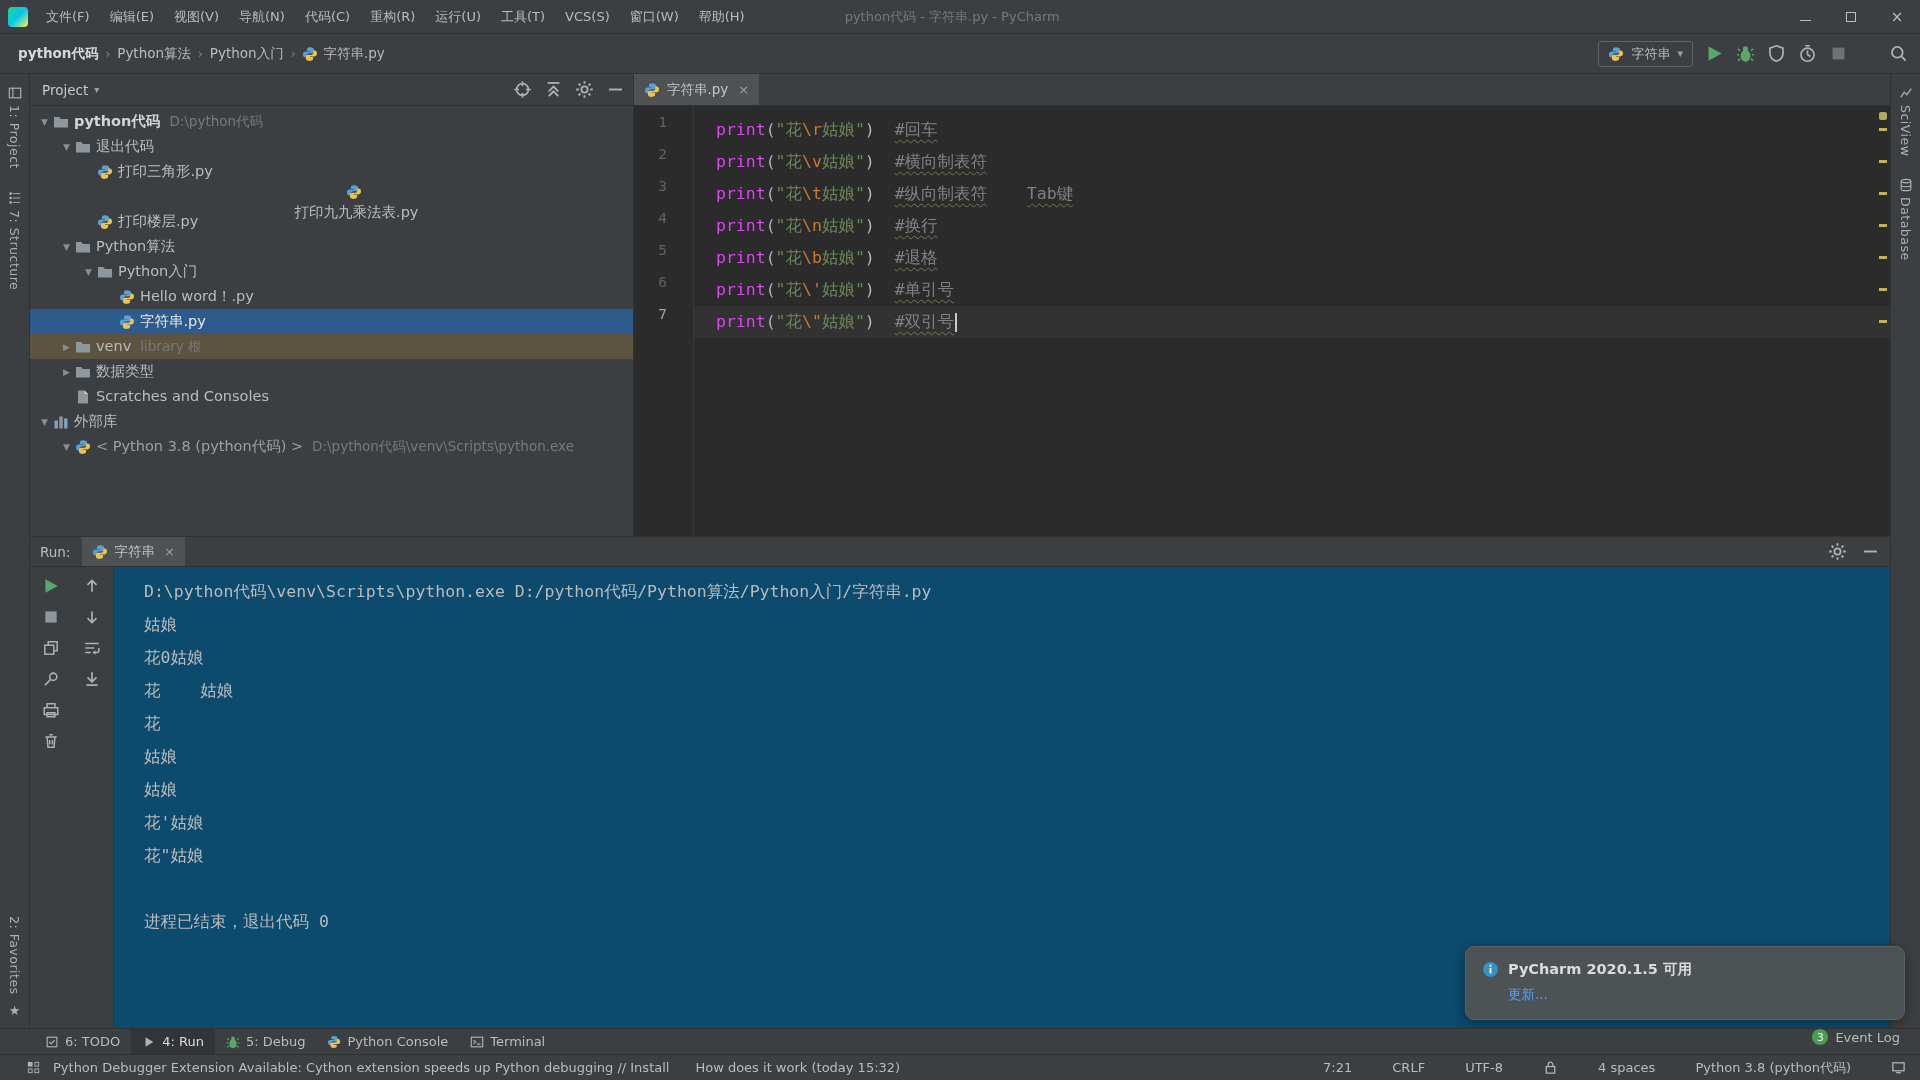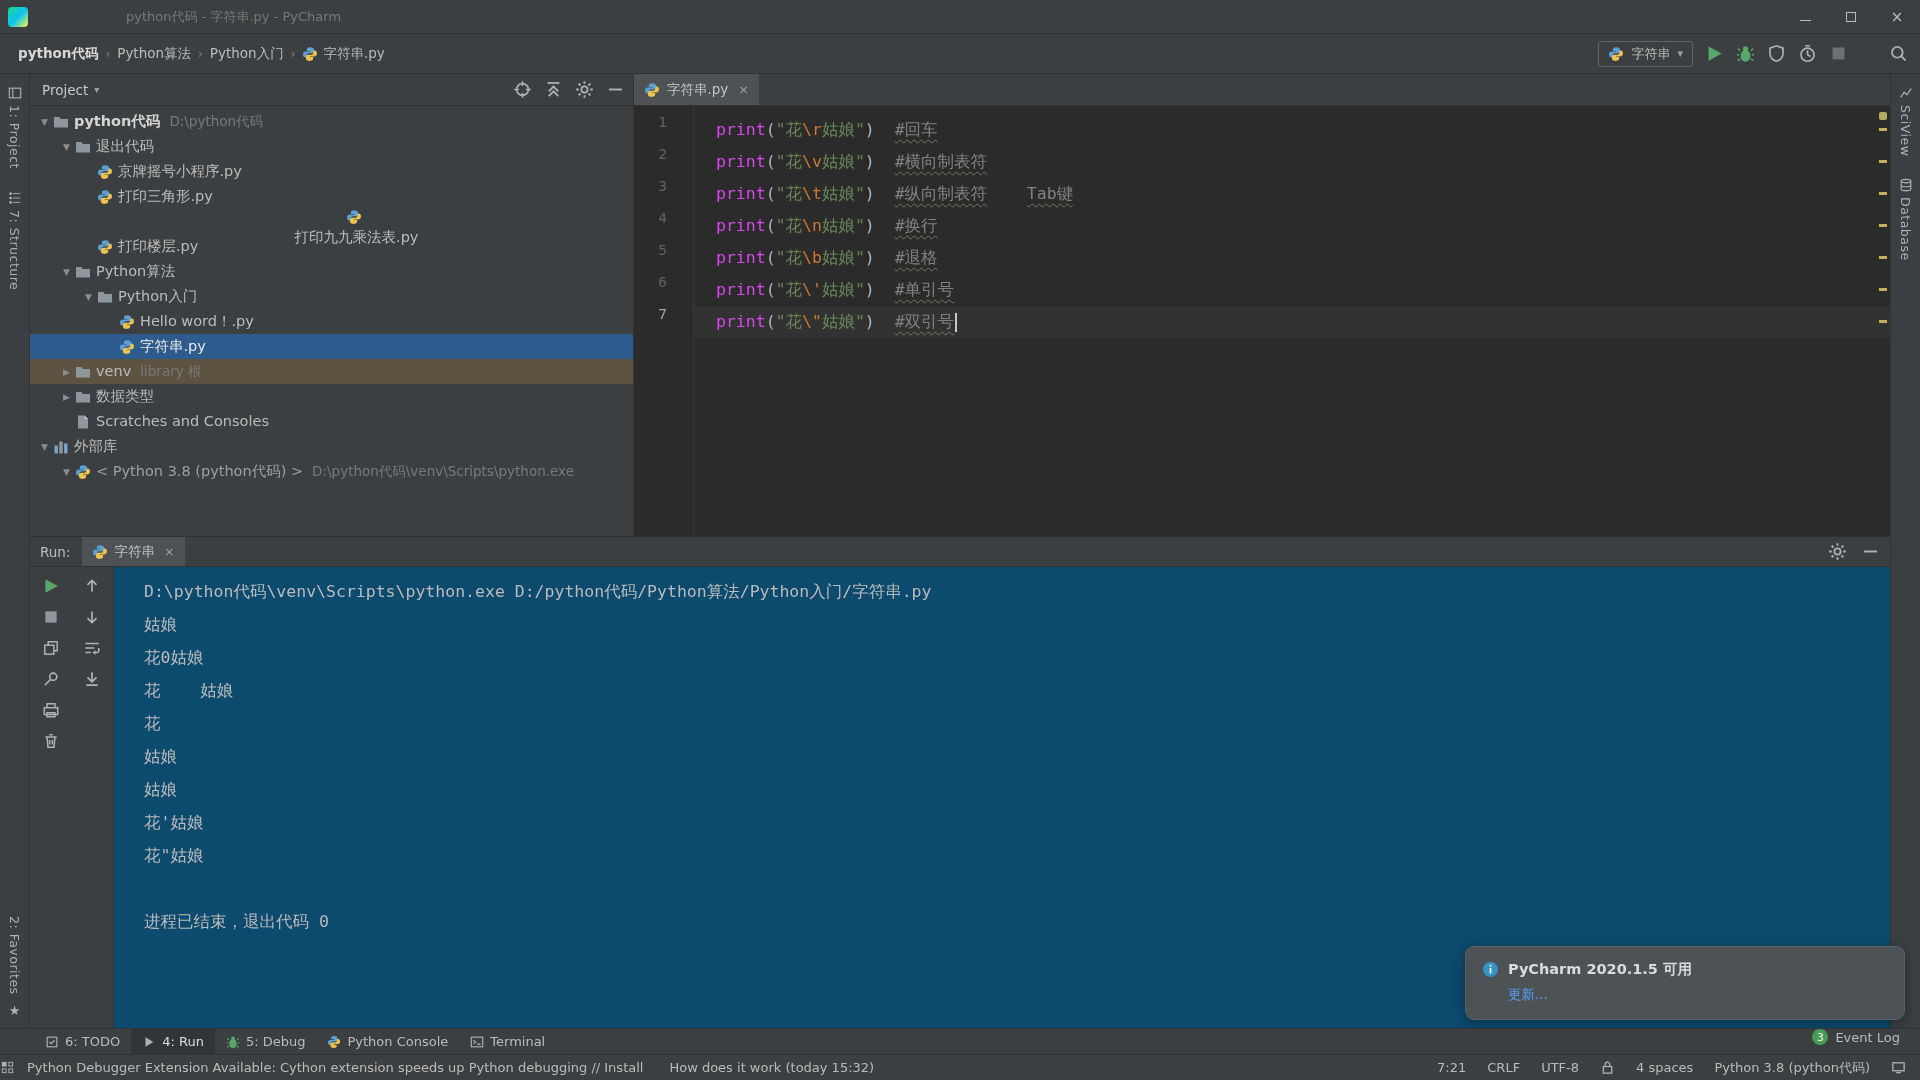--- a/index.html
+++ b/index.html
@@ -103,32 +103,45 @@
 
   
   .bbar{position:absolute;left:0;right:0;bottom:26px;height:26px;background:#3c3f41;border-top:1px solid #323232;display:flex;align-items:flex-start;padding-left:34px;font-size:13px}
   .bb-item{display:flex;align-items:center;gap:6px;height:100%;padding:0 11px;color:#bbbbbb}
   .bb-sel{background:#313537;color:#dcdcdc}
   .bb-icon{width:14px;height:14px;display:inline-block}
   .bb-right{margin-left:auto;display:flex;align-items:center;gap:7px;margin-right:20px}
   .badge{width:16px;height:16px;border-radius:50%;background:#499c54;color:#fff;font-size:10.5px;display:flex;align-items:center;justify-content:center}
 
   
-  .statusbar{position:absolute;left:0;right:0;bottom:0;height:26px;background:#3c3f41;border-top:1px solid #323232;display:flex;align-items:center;padding:0 14px 0 0;font-size:13px;color:#bbbbbb}
+  .statusbar{position:absolute;left:0;right:0;bottom:0;height:26px;background:#3c3f41;border-top:1px solid #323232;display:flex;align-items:center;padding:0 14px 0 26px;font-size:13px;color:#bbbbbb}
   .sb-ic{width:15px;height:15px;display:inline-block;margin-right:12px}
   .sb-msg{color:#bbbbbb;white-space:nowrap}
   .sb-hint{color:#bbbbbb;margin-left:26px;white-space:nowrap}
-  .sb-right{margin-left:auto;display:flex;align-items:center;gap:21px;white-space:nowrap}
+  .sb-right{margin-left:auto;display:flex;align-items:center;gap:40px;white-space:nowrap}
   .sb-item{color:#bbbbbb}
 </style>
 </head>
 <body>
 
 <div class="titlebar">
   <div class="logo"></div>
+  <div class="menubar">
+      <span class="menu-item">文件(F)</span>
+      <span class="menu-item">编辑(E)</span>
+      <span class="menu-item">视图(V)</span>
+      <span class="menu-item">导航(N)</span>
+      <span class="menu-item">代码(C)</span>
+      <span class="menu-item">重构(R)</span>
+      <span class="menu-item">运行(U)</span>
+      <span class="menu-item">工具(T)</span>
+      <span class="menu-item">VCS(S)</span>
+      <span class="menu-item">窗口(W)</span>
+      <span class="menu-item">帮助(H)</span>
+    </div>
   <div class="tb-title">python代码 - 字符串.py - PyCharm</div>
   <div class="win-controls">
     <span class="wc">
         <span class="wc-min"></span>
       </span>
     <span class="wc">
         <span class="wc-max"></span>
       </span>
     <span class="wc">×</span>
   </div>
@@ -302,30 +315,20 @@
         <span class="textra">D:\python代码</span>
       </div>
       <div class="tree-row" style="padding-left: 28px;">
         <span class="arrow">▼</span>
         <span class="ticon">
           <svg viewBox="0 0 16 16">
             <path fill="#8e979e" d="M1 3h5.3l1.5 2H15v8.5H1z"></path>
           </svg>
         </span>
         <span class="tlabel">退出代码</span>
-      </div>
-      <div class="tree-row" style="padding-left: 50px;">
-        <span class="arrow"></span>
-        <span class="ticon">
-          <svg viewBox="0 0 16 16">
-            <path fill="#5c9fd3" d="M7.9 1.2c-2.6 0-3 1.1-3 2.2v1.5h3.2v.7H3.4C2.1 5.6 1 6.6 1 8.4s.9 3 2.2 3h1.5V9.6c0-1.4 1.1-2.3 2.4-2.3h3.1c1.1 0 1.8-.9 1.8-2V3.4c0-1.1-.9-2.2-4.1-2.2z"></path>
-            <path fill="#ecc350" d="M8.1 14.8c2.6 0 3-1.1 3-2.2v-1.5H7.9v-.7h4.7c1.3 0 2.4-1 2.4-2.8s-.9-3-2.2-3h-1.5v1.8c0 1.4-1.1 2.3-2.4 2.3H5.8c-1.1 0-1.8.9-1.8 2v2c0 1.1.9 2.2 4.1 2.2z"></path>
-          </svg>
-        </span>
-        <span class="tlabel">京牌摇号小程序.py</span>
       </div>
       <div class="tree-row" style="padding-left: 50px;">
         <span class="arrow"></span>
         <span class="ticon">
           <svg viewBox="0 0 16 16">
             <path fill="#5c9fd3" d="M7.9 1.2c-2.6 0-3 1.1-3 2.2v1.5h3.2v.7H3.4C2.1 5.6 1 6.6 1 8.4s.9 3 2.2 3h1.5V9.6c0-1.4 1.1-2.3 2.4-2.3h3.1c1.1 0 1.8-.9 1.8-2V3.4c0-1.1-.9-2.2-4.1-2.2z"></path>
             <path fill="#ecc350" d="M8.1 14.8c2.6 0 3-1.1 3-2.2v-1.5H7.9v-.7h4.7c1.3 0 2.4-1 2.4-2.8s-.9-3-2.2-3h-1.5v1.8c0 1.4-1.1 2.3-2.4 2.3H5.8c-1.1 0-1.8.9-1.8 2v2c0 1.1.9 2.2 4.1 2.2z"></path>
           </svg>
         </span>
         <span class="tlabel">打印三角形.py</span>

